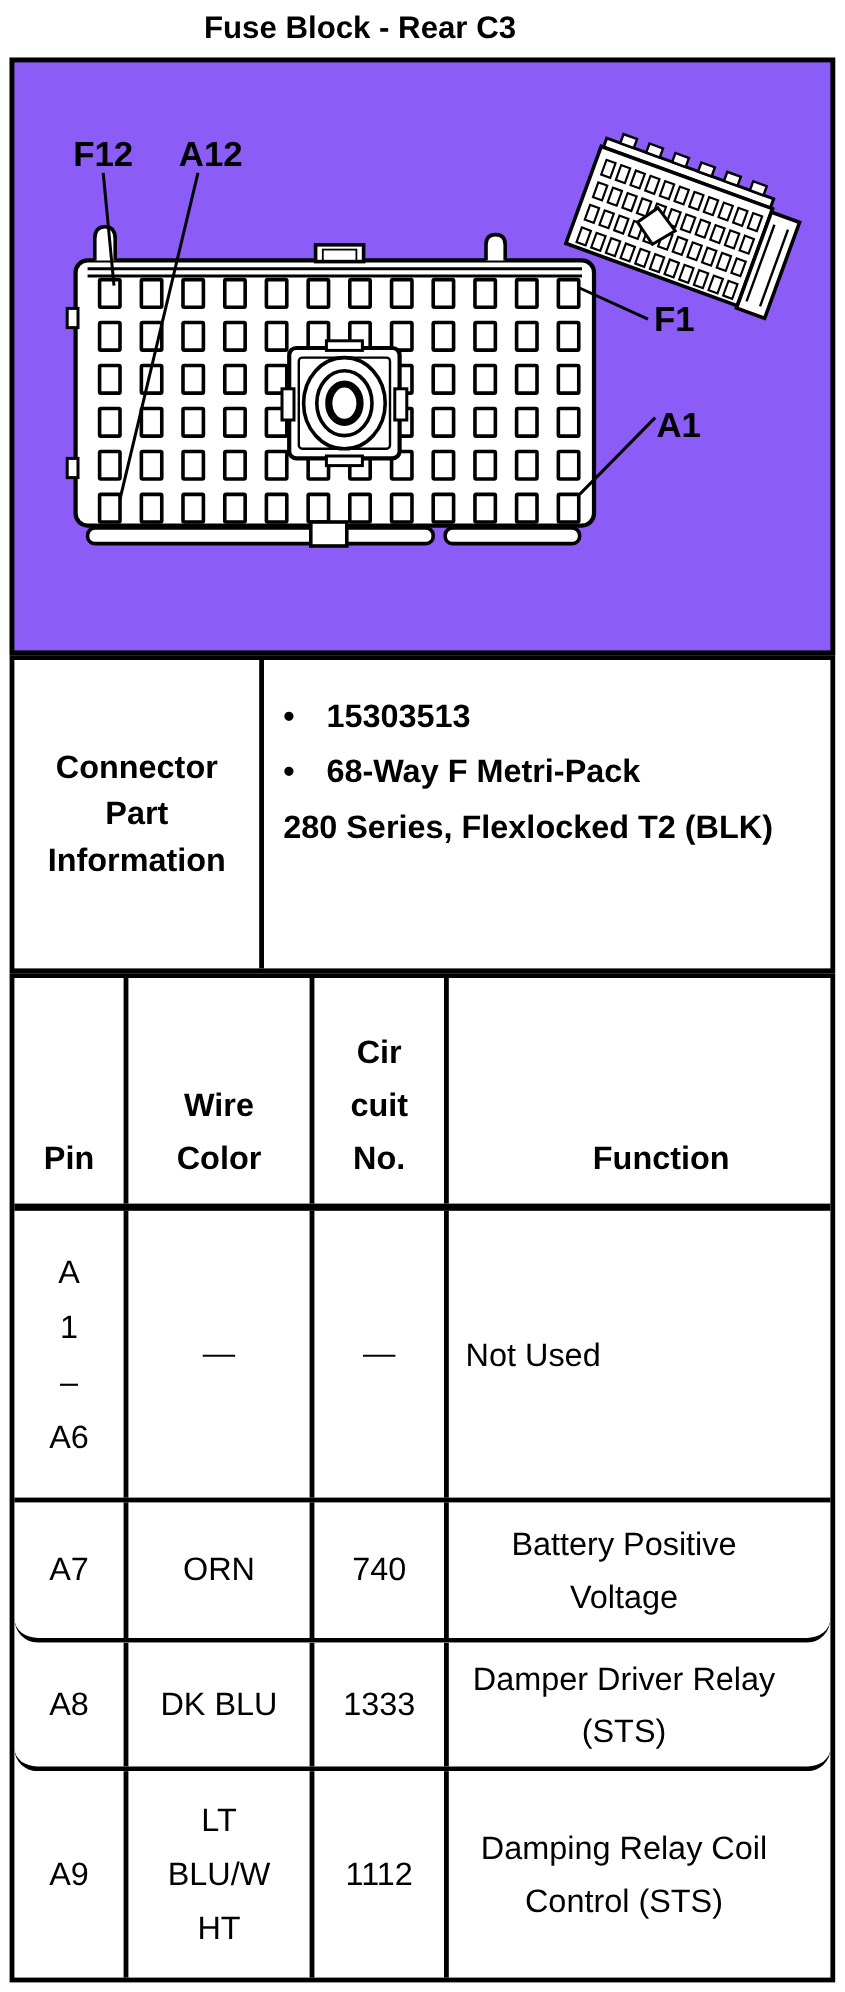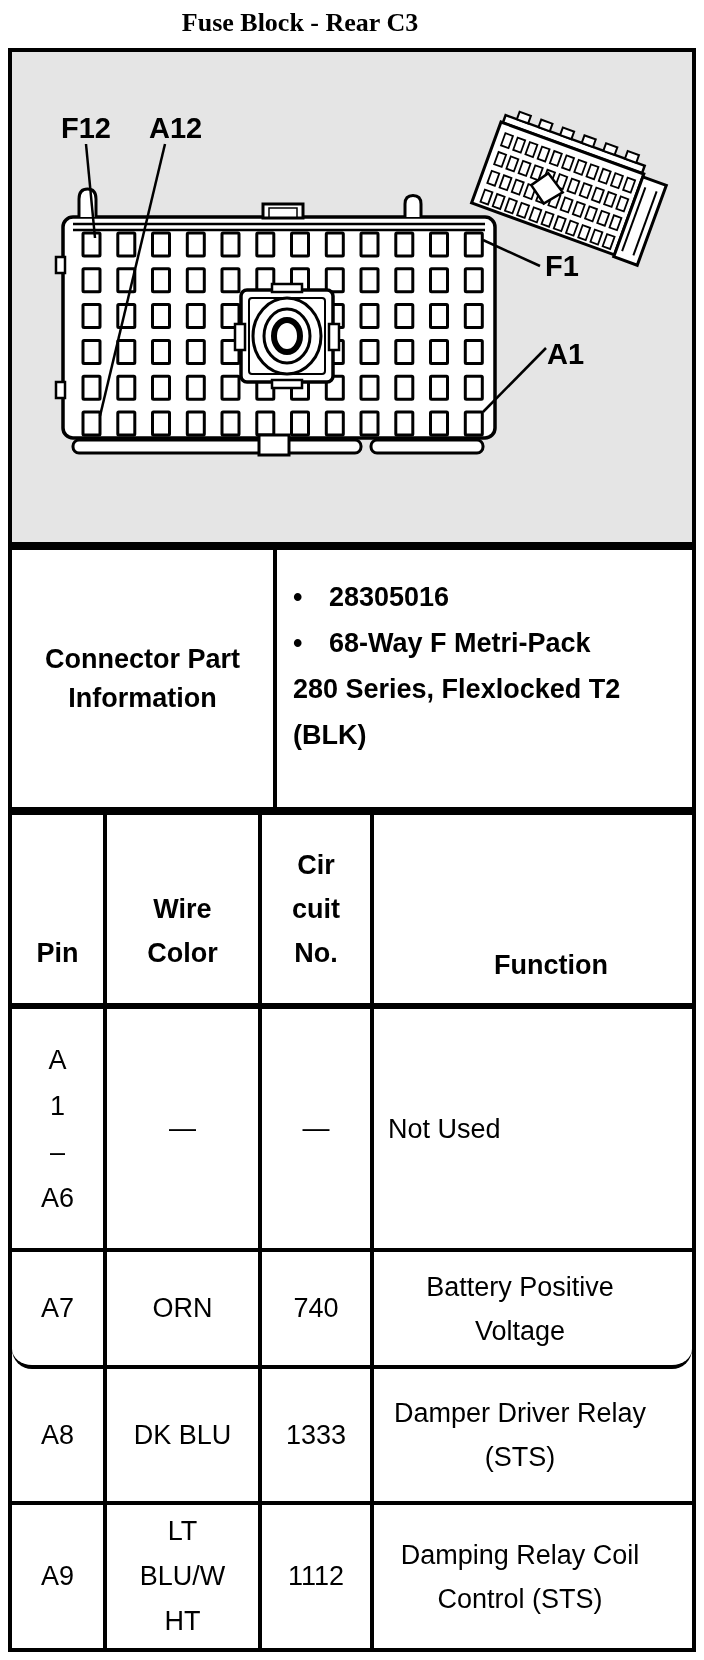--- a/index.html
+++ b/index.html
@@ -3,65 +3,65 @@
 <meta charset="utf-8">
 <style>
   html,body{margin:0;padding:0;}
   body{
     width:704px;height:1660px;background:#fff;color:#000;
     font-family:"Liberation Sans","DejaVu Sans",sans-serif;
     overflow:hidden;
   }
   .title{
     font-size:26px;font-weight:bold;line-height:34px;
-    text-align:center;margin:6px 104px 0 0;font-family:Liberation Serif, serif;
+    text-align:center;margin:6px 104px 0 0;
   }
   .dbox{
     margin:8px 8px 0 8px;height:498px;border:4px solid #000;
-    box-sizing:border-box;background:#e5e5e5;
+    box-sizing:border-box;background:#8b5cf6;
   }
   .dbox svg{display:block;width:100%;height:100%;}
   .dbox text{font-family:"Liberation Sans","DejaVu Sans",sans-serif;font-size:29px;font-weight:bold;fill:#000;}
 
   .pinfo{
     margin:0 8px;height:265px;border:4px solid #000;box-sizing:border-box;
     display:flex;font-weight:bold;font-size:27px;
   }
   .pinfo-left{
-    width:265px;flex:none;border-right:4px solid #000;box-sizing:border-box;
+    width:208px;flex:none;border-right:4px solid #000;box-sizing:border-box;
     display:flex;align-items:center;justify-content:center;
     text-align:center;line-height:39px;padding:0 14px;
   }
   .pinfo-right{flex:1;padding:24px 20px 0 16px;line-height:46px;}
   .bullet-item{display:flex;}
   .bullet-dot{width:36px;flex:none;}
 
   .ptable{
     margin:0 8px;height:841px;border:4px solid #000;box-sizing:border-box;
     display:flex;flex-direction:column;font-size:27px;background:#fff;
   }
   .trow{display:flex;border-bottom:4px solid #000;box-sizing:border-box;}
   .trow.hdr{height:194px;border-bottom-width:6px;font-weight:bold;}
   .trow.r0{height:243px;}
   .trow.r1{height:117px;border-radius:20px;}
-  .trow.r2{height:136px;}
+  .trow.r2{height:107px;border-radius:19px;}
   .trow.r3{flex:1;border-bottom:none;}
   .tcell{
     border-right:4px solid #000;box-sizing:border-box;
     display:flex;align-items:center;justify-content:center;
     text-align:center;white-space:pre-line;line-height:45px;
   }
   .c0{width:95px;flex:none;}
   .c1{width:155px;flex:none;}
   .c2{width:112px;flex:none;}
   .c3{
     flex:1;border-right:none;justify-content:flex-start;text-align:center;
     padding:0 40px 0 14px;white-space:normal;line-height:44px;
   }
-  .hdr .tcell{align-items:flex-end;padding-bottom:28px;line-height:44px;}
+  .hdr .tcell{align-items:flex-end;padding-bottom:16px;line-height:44px;}
   .hdr .c3{justify-content:center;text-align:center;padding:0 0 16px 0;margin-left:36px;}
   .r0 .c0{line-height:46px;}
 </style>
 </head>
 <body>
 
 <div class="title">Fuse Block - Rear C3</div>
 
 <div class="dbox">
   <svg viewBox="0 0 678 490" preserveAspectRatio="xMidYMid meet">
@@ -237,21 +237,21 @@
       <text x="534" y="312" stroke="none">A1</text>
     </g>
   </svg>
 </div>
 
 <div class="pinfo">
   <div class="pinfo-left">Connector Part Information</div>
   <div class="pinfo-right">
     <div class="bullet-item">
       <span class="bullet-dot">•</span>
-      <span>28305016</span>
+      <span>15303513</span>
     </div>
     <div class="bullet-item">
       <span class="bullet-dot">•</span>
       <span>68-Way F Metri-Pack</span>
     </div>
     <div>280 Series, Flexlocked T2 (BLK)</div>
   </div>
 </div>
 
 <div class="ptable">

